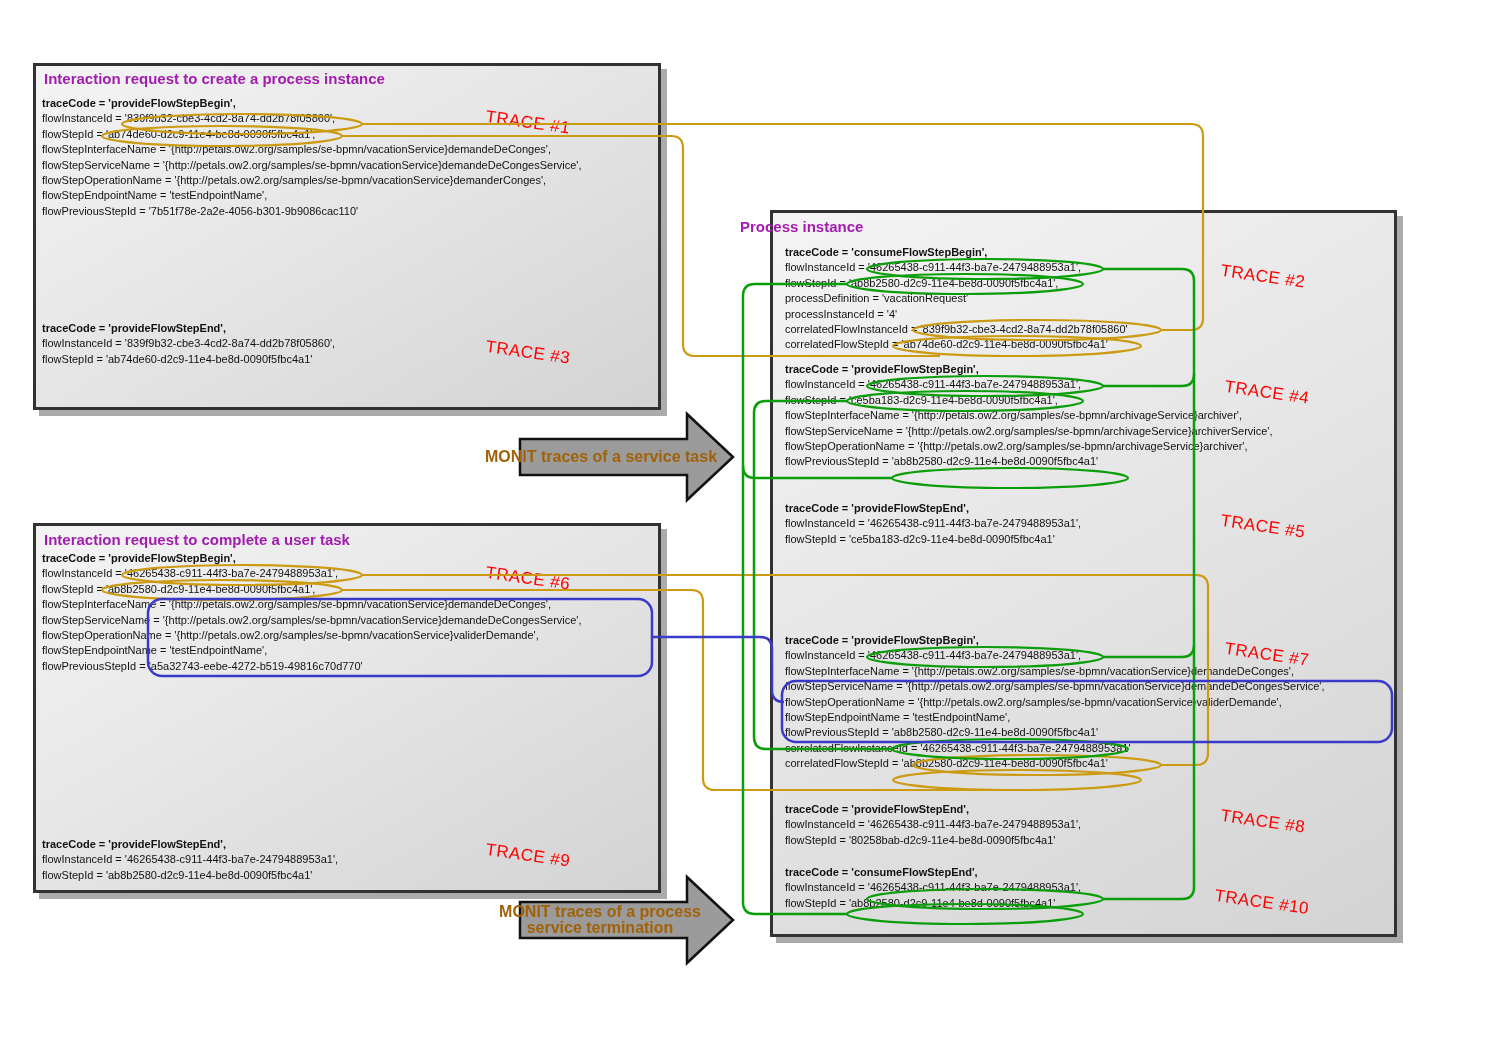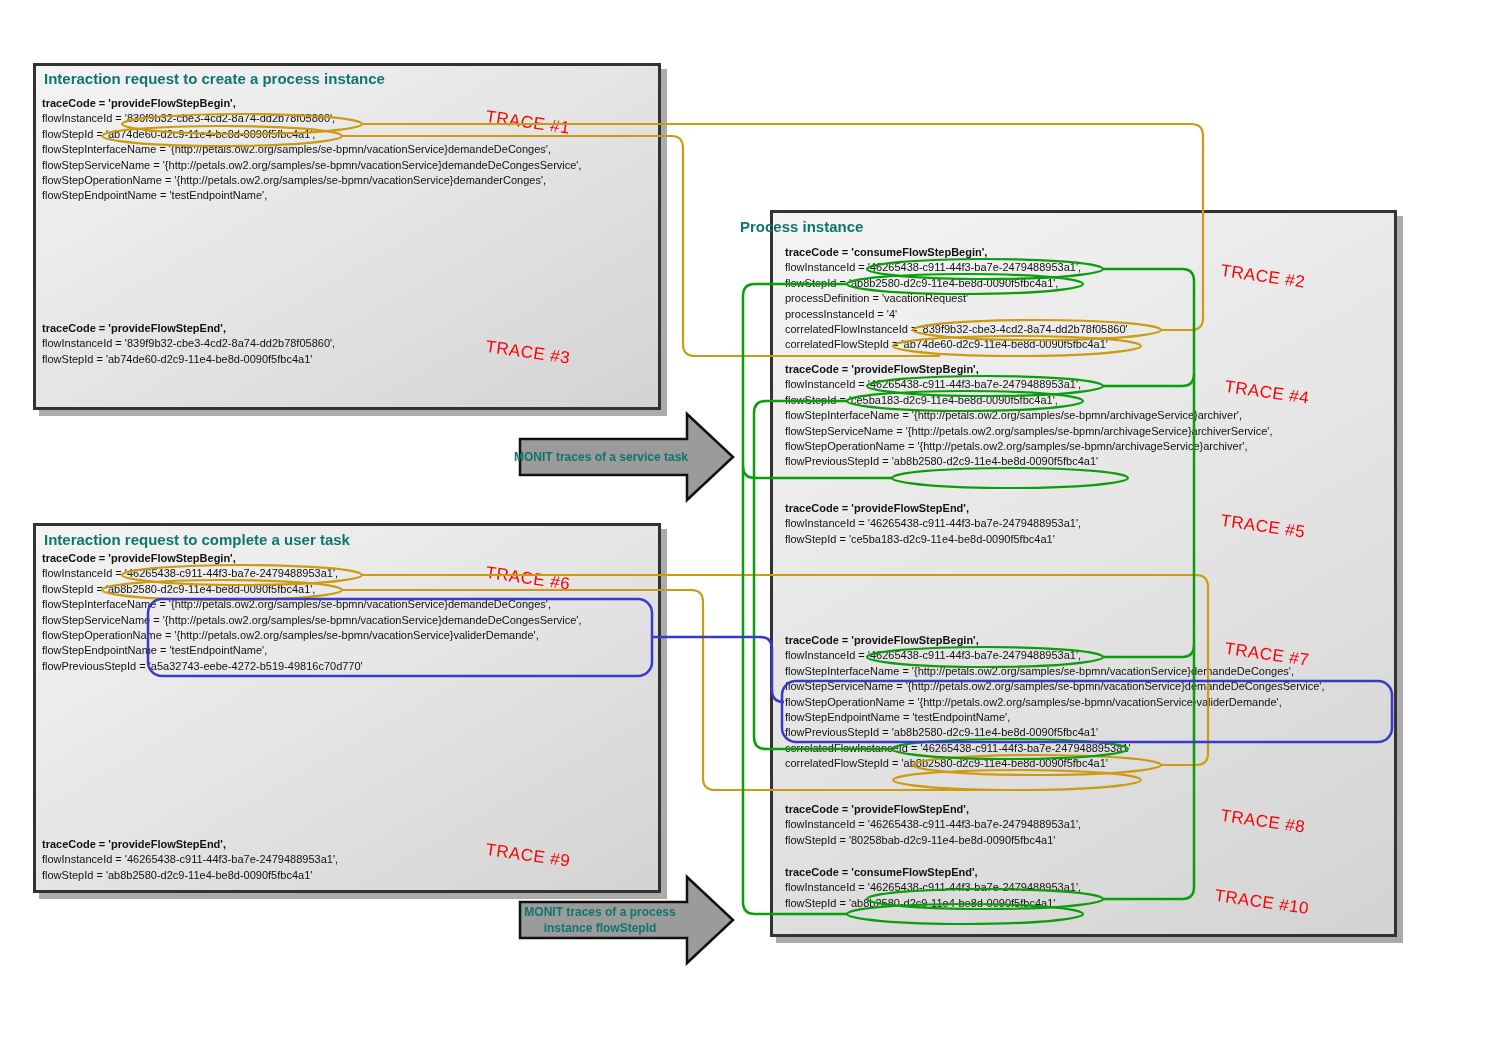--- a/index.html
+++ b/index.html
@@ -11,21 +11,21 @@
     position:absolute;
     background:linear-gradient(150deg,#f4f4f4 0%,#e6e6e6 45%,#d3d3d3 100%);
     border:3px solid #323232;
     box-shadow:6px 6px 0 0 #ababab;
     box-sizing:border-box;
   }
   #box1{left:33px;top:63px;width:628px;height:347px;}
   #box2{left:33px;top:523px;width:628px;height:370px;}
   #box3{left:770px;top:210px;width:627px;height:727px;}
   .panel-title{
-    position:absolute;font-size:15px;font-weight:bold;color:#0f766e;white-space:nowrap;
+    position:absolute;font-size:15px;font-weight:bold;color:#a21caf;white-space:nowrap;
   }
   #t-box1{left:44px;top:70px;}
   #t-box2{left:44px;top:531px;}
   #t-box3{left:740px;top:218px;}
   .tblock{
     position:absolute;font-size:11px;line-height:15.4px;color:#111;white-space:nowrap;
   }
   .tblock .line.lead{font-weight:bold;}
   #b1a{left:42px;top:96px;}
   #b1b{left:42px;top:321px;}
@@ -46,21 +46,21 @@
   #tl3{left:487px;top:337px;}
   #tl4{left:1226px;top:377px;}
   #tl5{left:1222px;top:511px;}
   #tl6{left:487px;top:563px;}
   #tl7{left:1226px;top:639px;}
   #tl8{left:1222px;top:806px;}
   #tl9{left:487px;top:840px;}
   #tl10{left:1216px;top:886px;}
   #overlay{position:absolute;left:0;top:0;pointer-events:none;}
   .arrow-text{
-    position:absolute;font-size:12px;font-weight:bold;color:#0f766e;
+    position:absolute;font-size:16px;font-weight:bold;color:#a16207;
     text-align:center;white-space:nowrap;transform:translate(-50%,-50%);
   }
   #at1{left:601px;top:457px;}
   #at2a{left:600px;top:912px;}
   #at2b{left:600px;top:928px;}
 </style>
 </head>
 <body>
 
 <div id="canvas">
@@ -74,20 +74,21 @@
   <div class="panel-title" id="t-box3">Process instance</div>
 
   <div class="tblock" id="b1a">
       <div class="line lead">traceCode = 'provideFlowStepBegin',</div>
       <div class="line">flowInstanceId = '839f9b32-cbe3-4cd2-8a74-dd2b78f05860',</div>
       <div class="line">flowStepId = 'ab74de60-d2c9-11e4-be8d-0090f5fbc4a1',</div>
       <div class="line">flowStepInterfaceName = '{http://petals.ow2.org/samples/se-bpmn/vacationService}demandeDeConges',</div>
       <div class="line">flowStepServiceName = '{http://petals.ow2.org/samples/se-bpmn/vacationService}demandeDeCongesService',</div>
       <div class="line">flowStepOperationName = '{http://petals.ow2.org/samples/se-bpmn/vacationService}demanderConges',</div>
       <div class="line">flowStepEndpointName = 'testEndpointName',</div>
+      <div class="line">flowPreviousStepId = '7b51f78e-2a2e-4056-b301-9b9086cac110'</div>
     </div>
   <div class="tblock" id="b1b">
       <div class="line lead">traceCode = 'provideFlowStepEnd',</div>
       <div class="line">flowInstanceId = '839f9b32-cbe3-4cd2-8a74-dd2b78f05860',</div>
       <div class="line">flowStepId = 'ab74de60-d2c9-11e4-be8d-0090f5fbc4a1'</div>
     </div>
   <div class="tblock" id="b2a">
       <div class="line lead">traceCode = 'provideFlowStepBegin',</div>
       <div class="line">flowInstanceId = '46265438-c911-44f3-ba7e-2479488953a1',</div>
       <div class="line">flowStepId = 'ab8b2580-d2c9-11e4-be8d-0090f5fbc4a1',</div>
@@ -204,15 +205,15 @@
 
     <g fill="none" stroke-width="2.5">
       <rect x="148" y="599" width="504" height="77" rx="14" stroke="#3A3AC8"></rect>
       <rect x="782" y="681" width="610" height="61" rx="14" stroke="#3A3AC8"></rect>
       <path d="M652,637 L760,637 Q772,637 772,649 L772,690 Q772,702 784,702" stroke="#3A3AC8"></path>
     </g>
   </svg>
 
   <div class="arrow-text" id="at1">MONIT traces of a service task</div>
   <div class="arrow-text" id="at2a">MONIT traces of a process</div>
-  <div class="arrow-text" id="at2b">instance flowStepId</div>
+  <div class="arrow-text" id="at2b">service termination</div>
 
 </div>
 
 </body></html>

